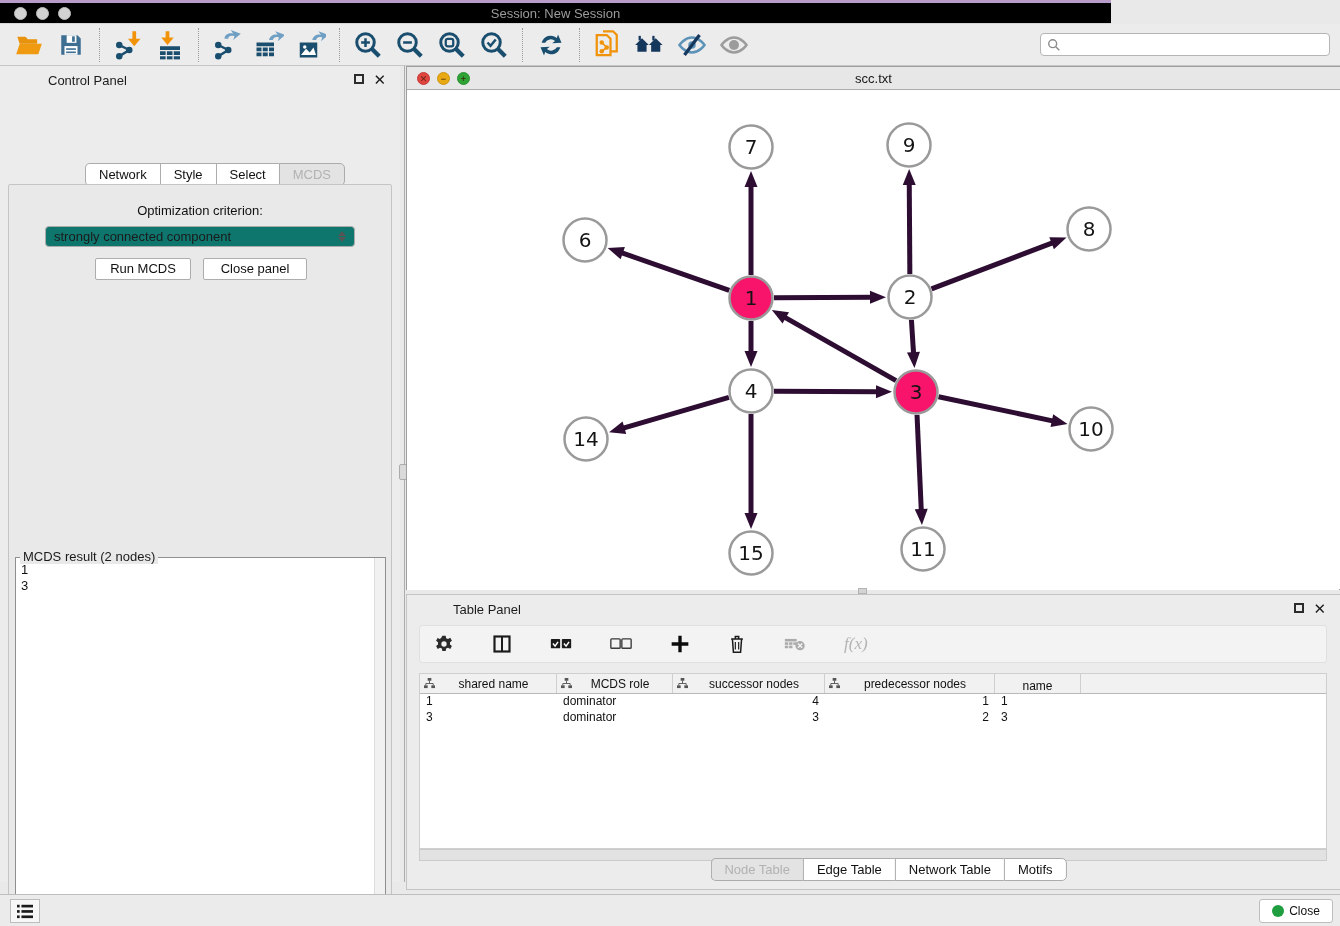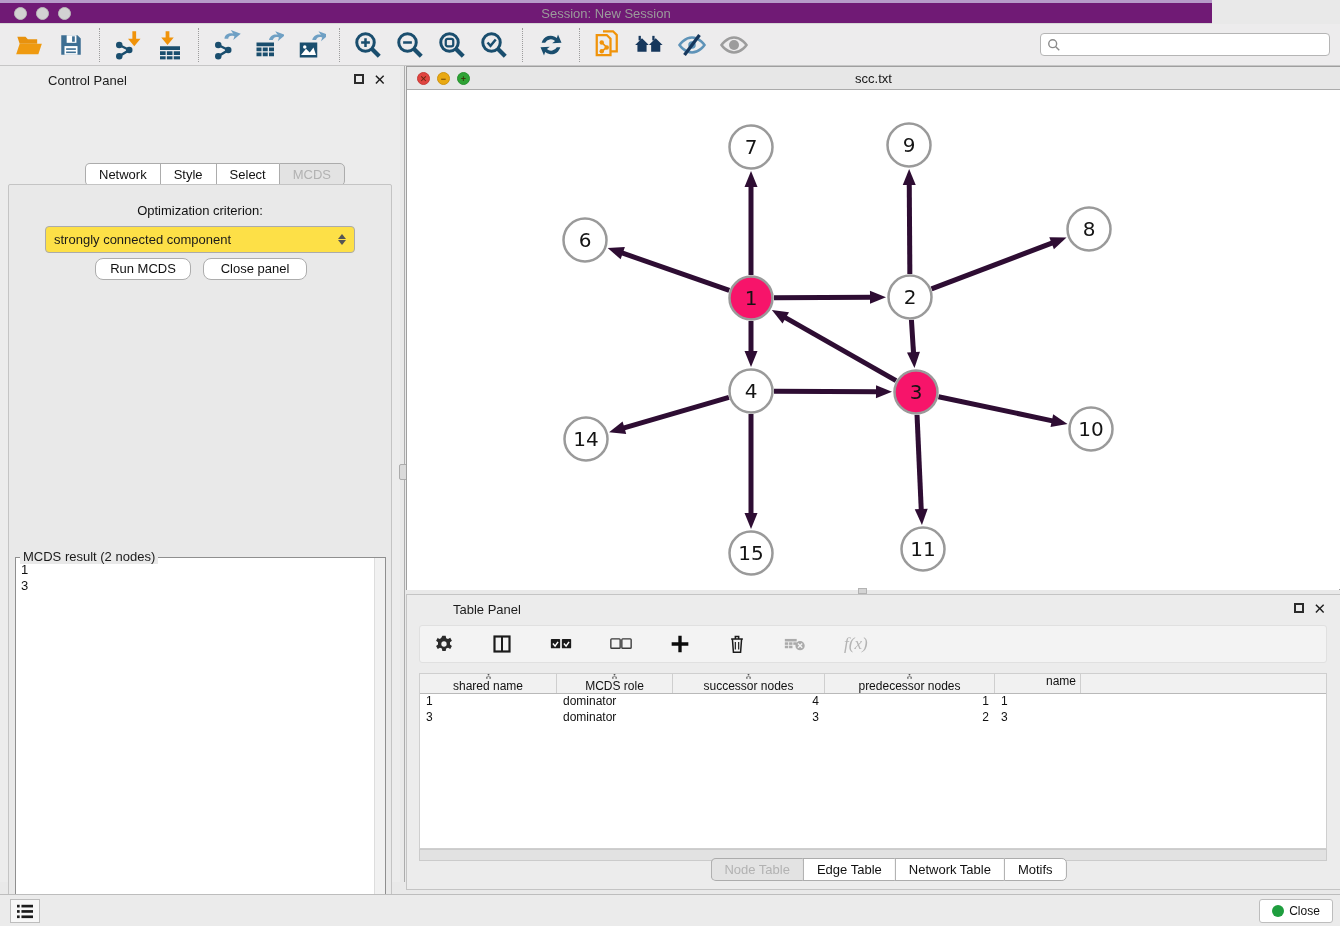--- a/index.html
+++ b/index.html
@@ -3,22 +3,22 @@
 <meta charset="utf-8">
 <style>
   * { margin:0; padding:0; box-sizing:border-box; }
   html,body { width:1340px; height:926px; }
   body {
     font-family:"Liberation Sans","DejaVu Sans",sans-serif;
     background:#E9E9E9; position:relative; overflow:hidden;
     color:#1a1a1a; font-size:13px;
   }
   
-  #titlebar { position:absolute; left:0; top:0; width:1212px; height:24px;
-    background:#701a75; border-top:3px solid #B79BC9; border-bottom:1px solid #D6D6D6; }
+  #titlebar { position:absolute; left:0; top:0; width:1111px; height:24px;
+    background:#000000; border-top:3px solid #B79BC9; border-bottom:1px solid #D6D6D6; }
   #titlebar .win-dots { position:absolute; left:14px; top:4px; display:flex; gap:9px; }
   #titlebar .win-dots span { width:13px; height:13px; border-radius:50%;
     background:#D2D2D2; border:1px solid #BBB; display:block; }
   #titlebar .title { position:absolute; left:0; right:0; top:3px; text-align:center;
     color:#9B9B9B; font-size:13px; }
   
   #toolbar { position:absolute; left:0; top:24px; width:1340px; height:42px;
     background:#EDECED; border-bottom:1px solid #C6C6C6;
     display:flex; align-items:center; padding:0 8px; }
   .tbtn { width:34px; height:34px; display:flex; align-items:center; justify-content:center;
@@ -42,30 +42,30 @@
   .tabrow { position:absolute; display:flex;padding-left:30px; }
   .tab { padding:3px 13px; background:#fff; border:1px solid #ACACAC; border-right:none;
     font-size:13px; color:#111; }
   .tab:first-child { border-radius:5px 0 0 5px; }
   .tab:last-child { border-right:1px solid #ACACAC; border-radius:0 5px 5px 0; }
   .tab.active { background:#E3E3E3; color:#B2B2B2; }
   #cp-tabs { top:97px; left:50%; transform:translateX(-50%); position:absolute; }
   #cp-box { position:absolute; left:8px; top:118px; width:384px; height:760px;
     background:#E9E9E9; border:1px solid #C4C4C4; border-radius:2px; }
   #opt-label { position:absolute; left:0; right:0; top:18px; text-align:center; color:#111; }
-  #criterion { position:absolute; left:36px; top:41px; width:310px; height:27px;
-    background:#fde047; border:1px solid #ABABAB; border-radius:4px;
+  #criterion { position:absolute; left:36px; top:41px; width:310px; height:21px;
+    background:#0f766e; border:1px solid #ABABAB; border-radius:4px;
     display:flex; align-items:center; padding:0 8px; font-size:13px; }
   #criterion .chev { margin-left:auto; display:flex; flex-direction:column; gap:1px; }
   #criterion .chev i { display:block; width:0; height:0; border-left:4px solid transparent;
     border-right:4px solid transparent; }
   #criterion .chev i.up { border-bottom:5px solid #555; }
   #criterion .chev i.down { border-top:5px solid #555; }
   .btn { position:absolute; top:73px; height:22px; background:#fff; border:1px solid #ADADAD;
-    border-radius:8px; font-size:13px; color:#111; text-align:center; line-height:20px; }
+    border-radius:2px; font-size:13px; color:#111; text-align:center; line-height:20px; }
   #btn-run { left:86px; width:96px; }
   #btn-close { left:194px; width:104px; }
   #result-box { position:absolute; left:6px; top:372px; width:371px; height:380px;
     background:#fff; border:1px solid #8F8F8F; }
   #result-lines { position:absolute; left:5px; top:4px; font-size:13px; line-height:16px;
     color:#111; white-space:pre-line; }
   #result-scroll { position:absolute; right:0; top:0; bottom:0; width:11px;
     background:#F1F1F1; border-left:1px solid #DDD; }
   
   #net-window { position:absolute; left:406px; top:66px; width:934px; height:524px;
@@ -85,21 +85,21 @@
   
   #table-panel { position:absolute; left:406px; top:594px; width:934px; height:296px;
     background:#ECECEC; border:1px solid #C4C4C4; border-right:none; }
   #tp-toolbar { position:absolute; left:12px; top:30px; width:908px; height:38px;
     background:#F3F3F3; border:1px solid #E0E0E0; border-radius:3px;
     display:flex; align-items:center; padding-left:14px; gap:38px; }
   #tp-table { position:absolute; left:12px; top:78px; width:908px; height:176px;
     background:#fff; border:1px solid #CFCFCF; }
   .thead { display:flex; height:20px; border-bottom:1px solid #B9B9B9; background:#F1F1F1; }
   .th { display:flex; align-items:center; border-right:1px solid #CFCFCF;
-    font-size:12px; color:#111; padding:0 4px;flex-direction:column; }
+    font-size:12px; color:#111; padding:0 4px; }
   .th .th-label { flex:1; text-align:center; }
   .trow { display:flex; height:16px; font-size:12px; color:#111; }
   .td { padding:0 6px; overflow:hidden; white-space:nowrap; }
   #tp-scroll { position:absolute; left:12px; top:254px; width:908px; height:12px;
     background:#E2E2E2; border:1px solid #CBCBCB; }
   #tp-tabs { bottom:8px; left:50%; transform:translateX(-50%); position:absolute; }
   
   #status-bar { position:absolute; left:0; top:894px; width:1340px; height:32px;
     background:#EBEBEB; border-top:1px solid #BDBDBD; }
   #list-btn { position:absolute; left:10px; top:4px; width:30px; height:24px;

